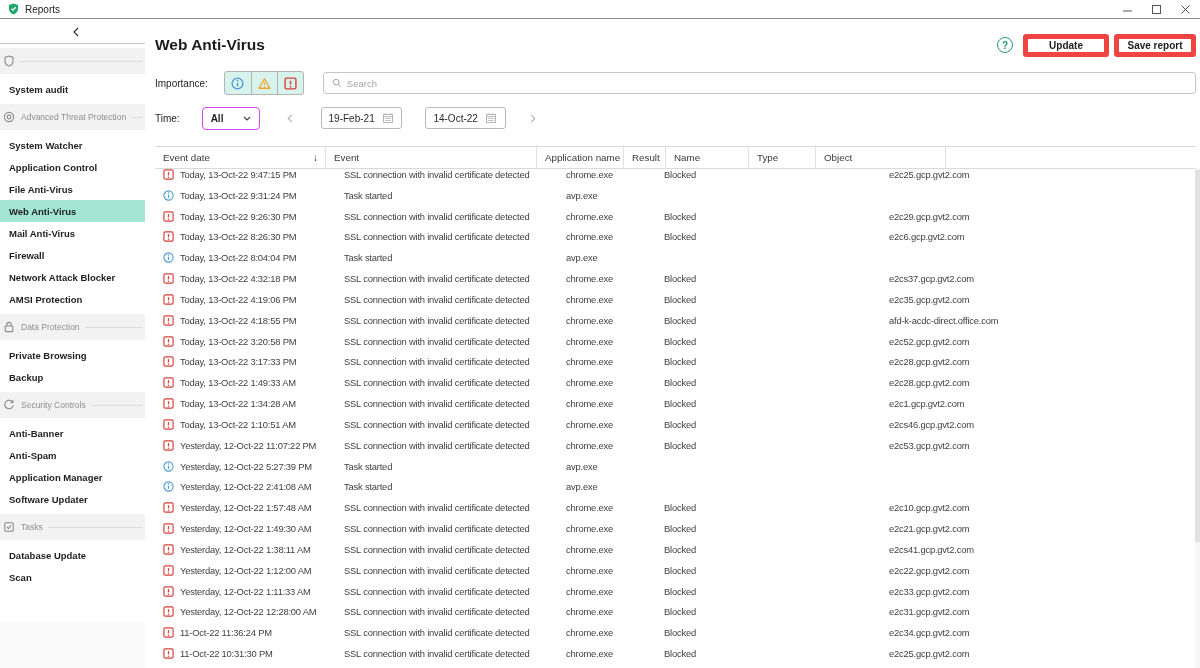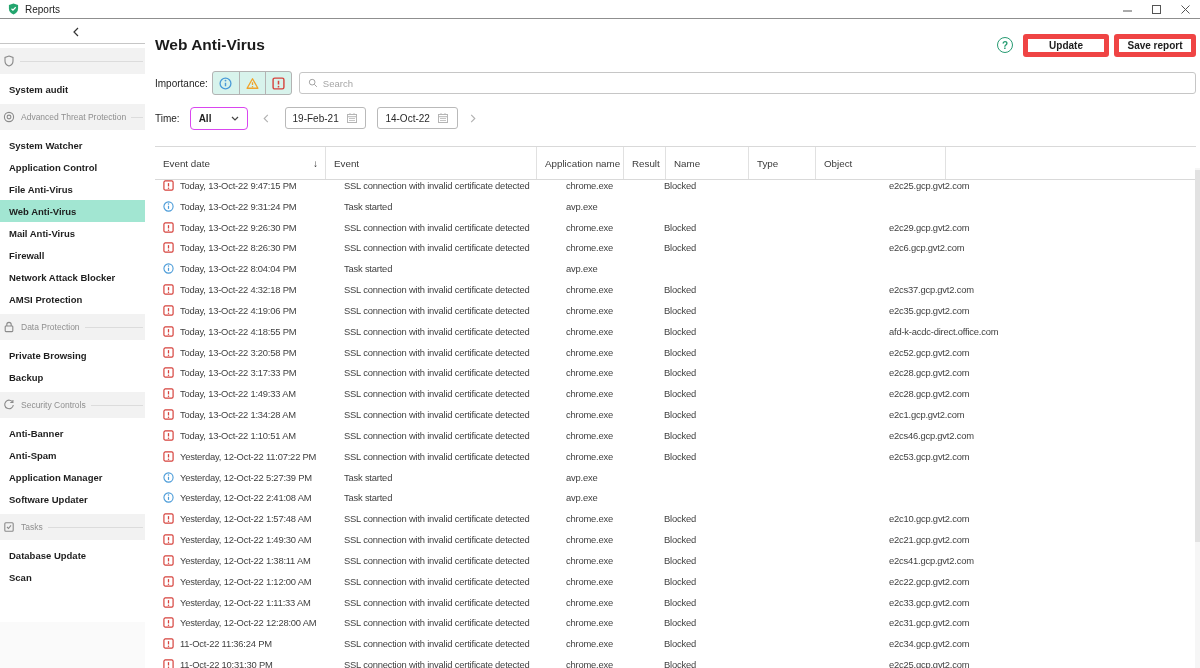--- a/index.html
+++ b/index.html
@@ -39,21 +39,21 @@
   .header-actions { margin-left:auto; display:flex; align-items:center; }
   .help-btn { width:16px; height:16px; border:1.5px solid #279b72; border-radius:50%;
               color:#279b72; font-size:10px; font-weight:bold; display:flex; align-items:center;
               justify-content:center; margin-right:10px; }
   .btn { height:23px; border:5px solid #ef4444; border-radius:3px; background:#fff;
          font-size:10px; font-weight:bold; color:#1e1e1e; display:flex; align-items:center;
          justify-content:center; cursor:default; font-family:"Liberation Sans", sans-serif; }
   .btn.update { width:86px; margin-right:5px; }
   .btn.save { width:82px; }
 
-  .filter-row { display:flex; align-items:center; }
+  .filter-row { display:flex; align-items:center;gap:12px; }
   .row-importance { margin-top:13px; height:24px; }
   .flabel { font-size:10px; color:#1e1e1e; }
   .imp-group { display:flex; margin-left:4px; border:1px solid #b3b3b3; border-radius:3px;
                overflow:hidden; background:#d8f3ec; }
   .imp-btn { width:26px; height:22px; display:flex; align-items:center; justify-content:center; }
   .imp-btn + .imp-btn { border-left:1px solid #b3b3b3; }
   .imp-btn svg { width:13px; height:13px; }
   .search-box { flex:1; margin-left:7px; height:22px; border:1px solid #c6c6c6; border-radius:3px;
                 display:flex; align-items:center; padding:0 8px; }
   .search-box svg { width:10px; height:10px; margin-right:5px; }
@@ -65,21 +65,21 @@
                 font-size:10px; font-weight:bold; }
   .all-select svg { margin-left:auto; width:8px; height:5px; }
   .nav-chev { width:20px; display:flex; justify-content:center; }
   .nav-chev svg { width:6px; height:9px; }
   .date-btn { width:81px; height:22px; border:1px solid #b9b9b9; border-radius:3px;
               display:flex; align-items:center; justify-content:center; font-size:10px; color:#2a2a2a; }
   .date-btn svg { width:12px; height:12px; margin-left:7px; }
 
   
   .table { margin-top:16px; }
-  .thead { display:flex; height:34px; border-top:1px solid #d9d9d9; border-bottom:1px solid #d9d9d9; }
+  .thead { display:flex; height:23px; border-top:1px solid #d9d9d9; border-bottom:1px solid #d9d9d9; }
   .th { display:flex; align-items:center; padding-left:8px; font-size:9.8px; color:#3a3a3a;
         white-space:nowrap; overflow:hidden; }
   .th + .th { border-left:1px solid #e1e1e1; }
   .th.c0 { justify-content:space-between; padding-right:7px; }
   .sort-arrow { font-size:10px; color:#2b2b2b; }
   .tr { display:flex; height:20.84px; align-items:flex-start;gap:11px; }
   .td { padding-left:8px; font-size:9.4px; letter-spacing:-0.2px; color:#3f3f3f;
         white-space:nowrap; overflow:hidden; }
   .td.c0 { display:flex; align-items:center; }
   .td.c0 svg { width:11px; height:11px; flex:0 0 auto; margin-right:6px; }

